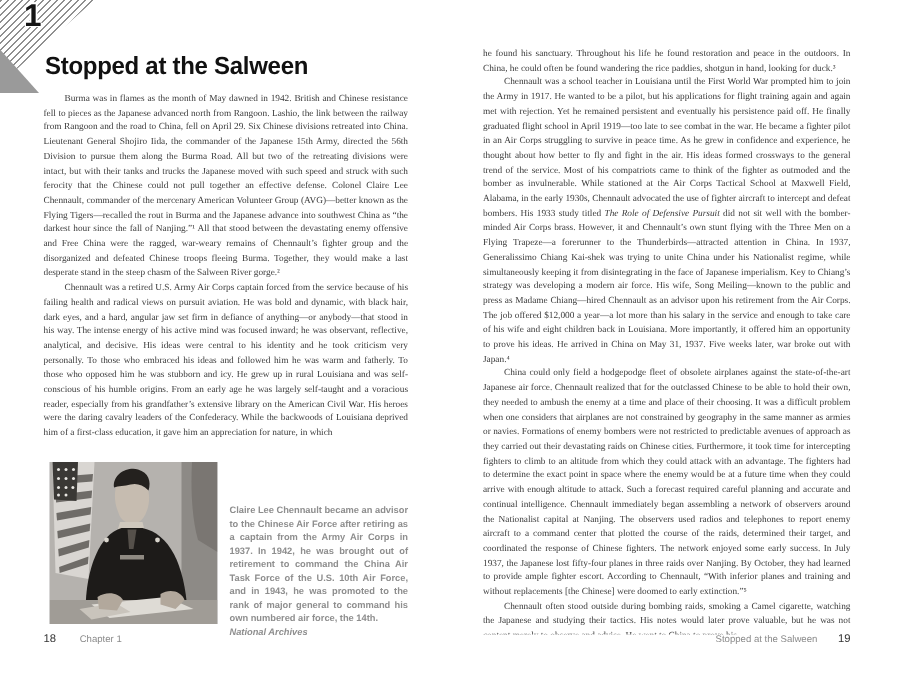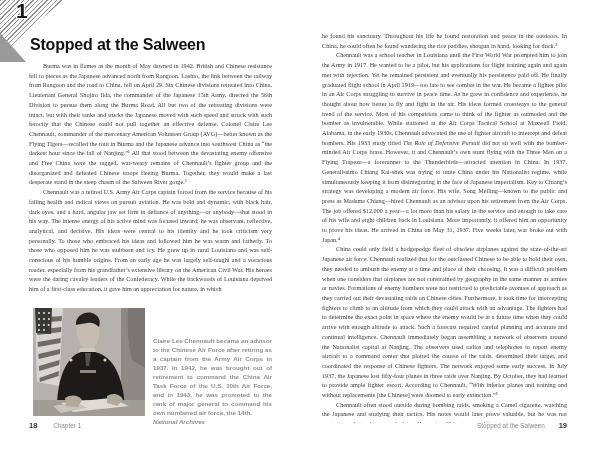--- a/index.html
+++ b/index.html
@@ -34,21 +34,21 @@
   
   .photo-figure{position:absolute;left:33px;top:308px;margin:0;}
   .photo-frame{width:112px;height:108px;overflow:hidden;background:#b9b9b9;}
   .photo-caption{position:absolute;left:153px;top:336px;width:119px;
     font-family:"Liberation Sans",sans-serif;font-weight:700;font-size:6.2px;line-height:9px;
     color:#8e8e8e;text-align:justify;}
   .photo-credit{display:block;font-style:italic;font-weight:700;}
 
   
   .folio{position:absolute;top:421px;font-family:"Liberation Sans",sans-serif;font-size:6.4px;color:#8a8a8a;}
-  .folio .pagenum{font-weight:700;font-size:7.5px;color:#333;}
+  .folio .pagenum{font-weight:400;font-size:7.5px;color:#333;}
   .folio-left{left:29px;width:243px;text-align:left;}
   .folio-left .runhead{margin-left:14px;}
   .folio-right{left:22px;width:245px;text-align:right;}
   .folio-right .pagenum{margin-left:12px;margin-top:20px;}
 </style>
 </head>
 <body>
 
 <div class="spread">
 

